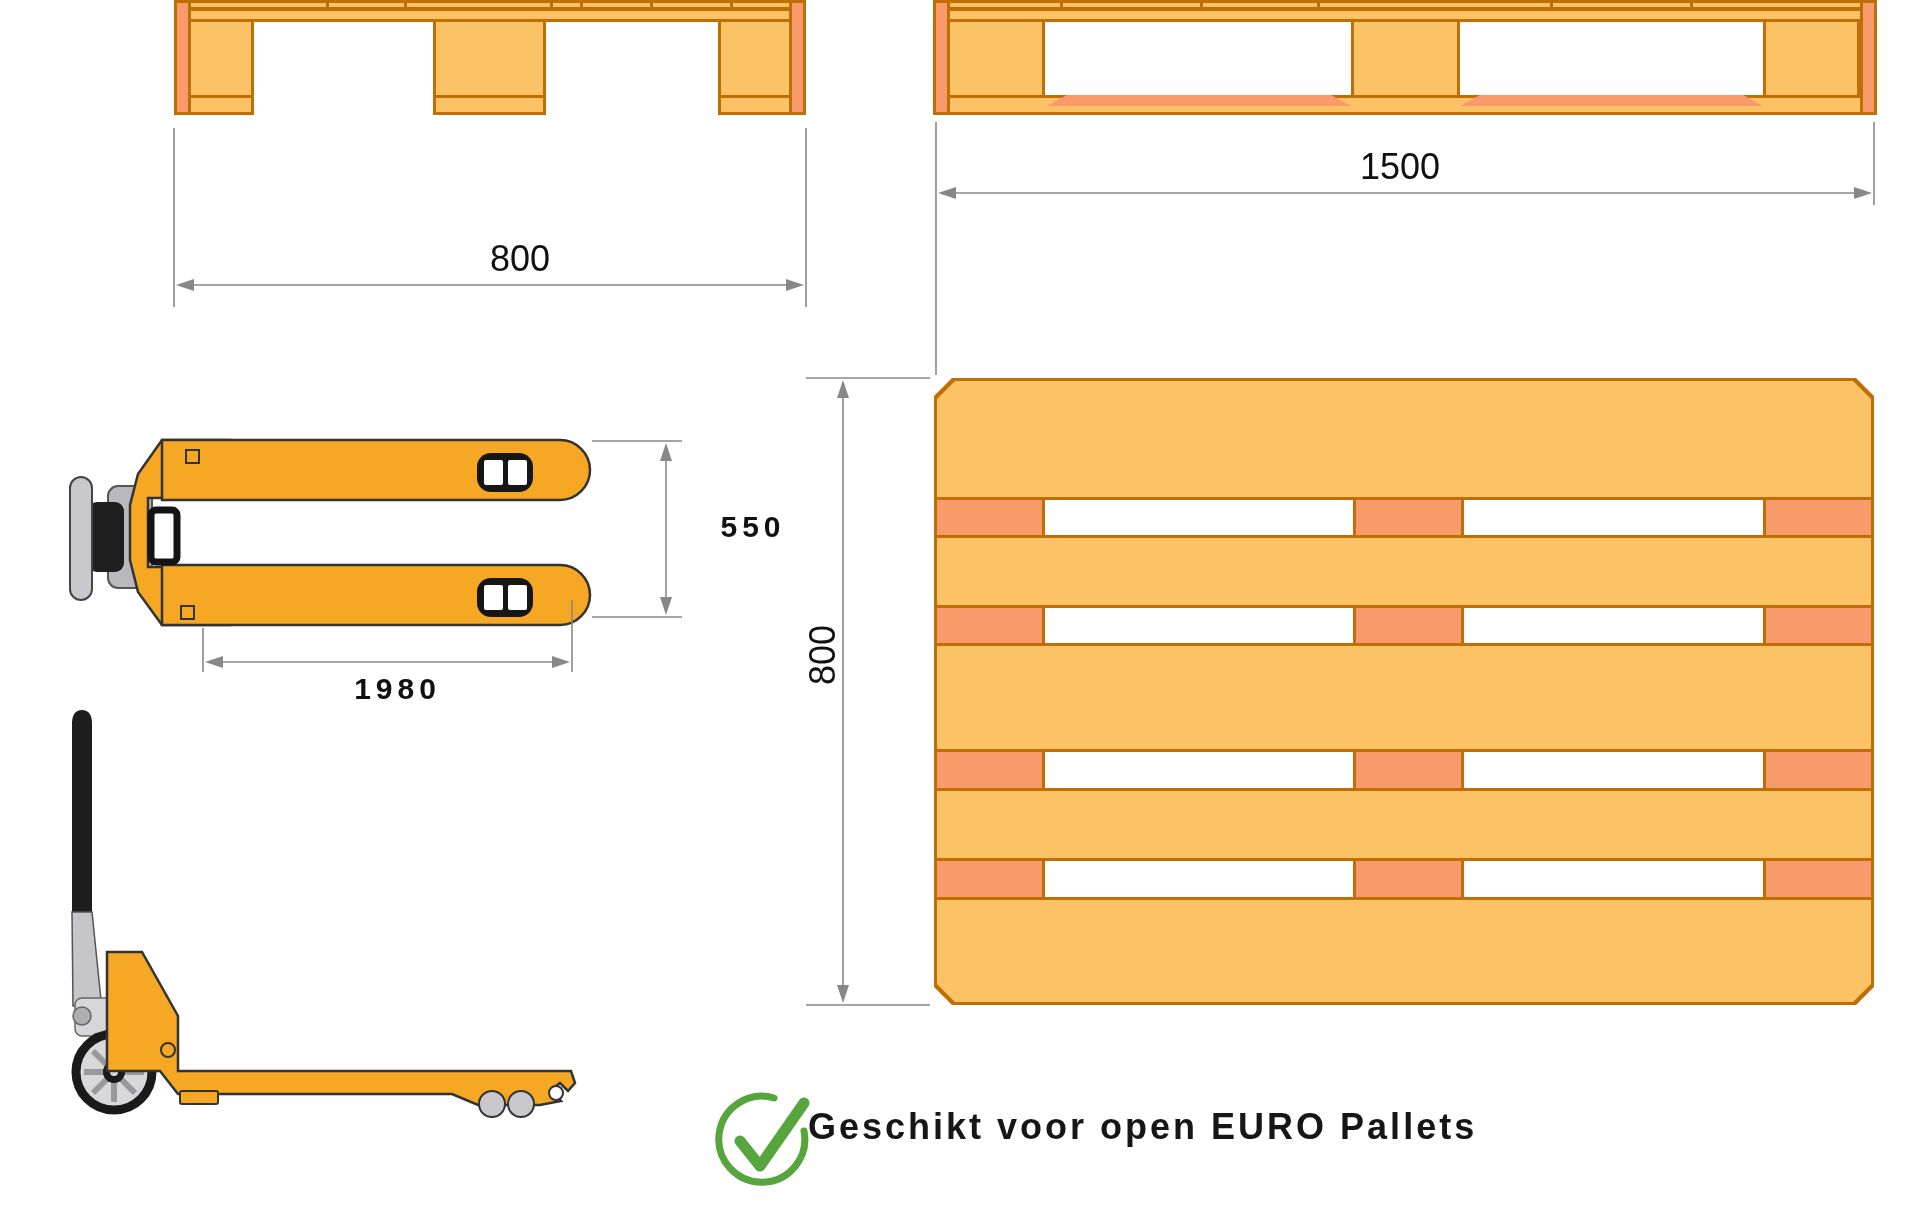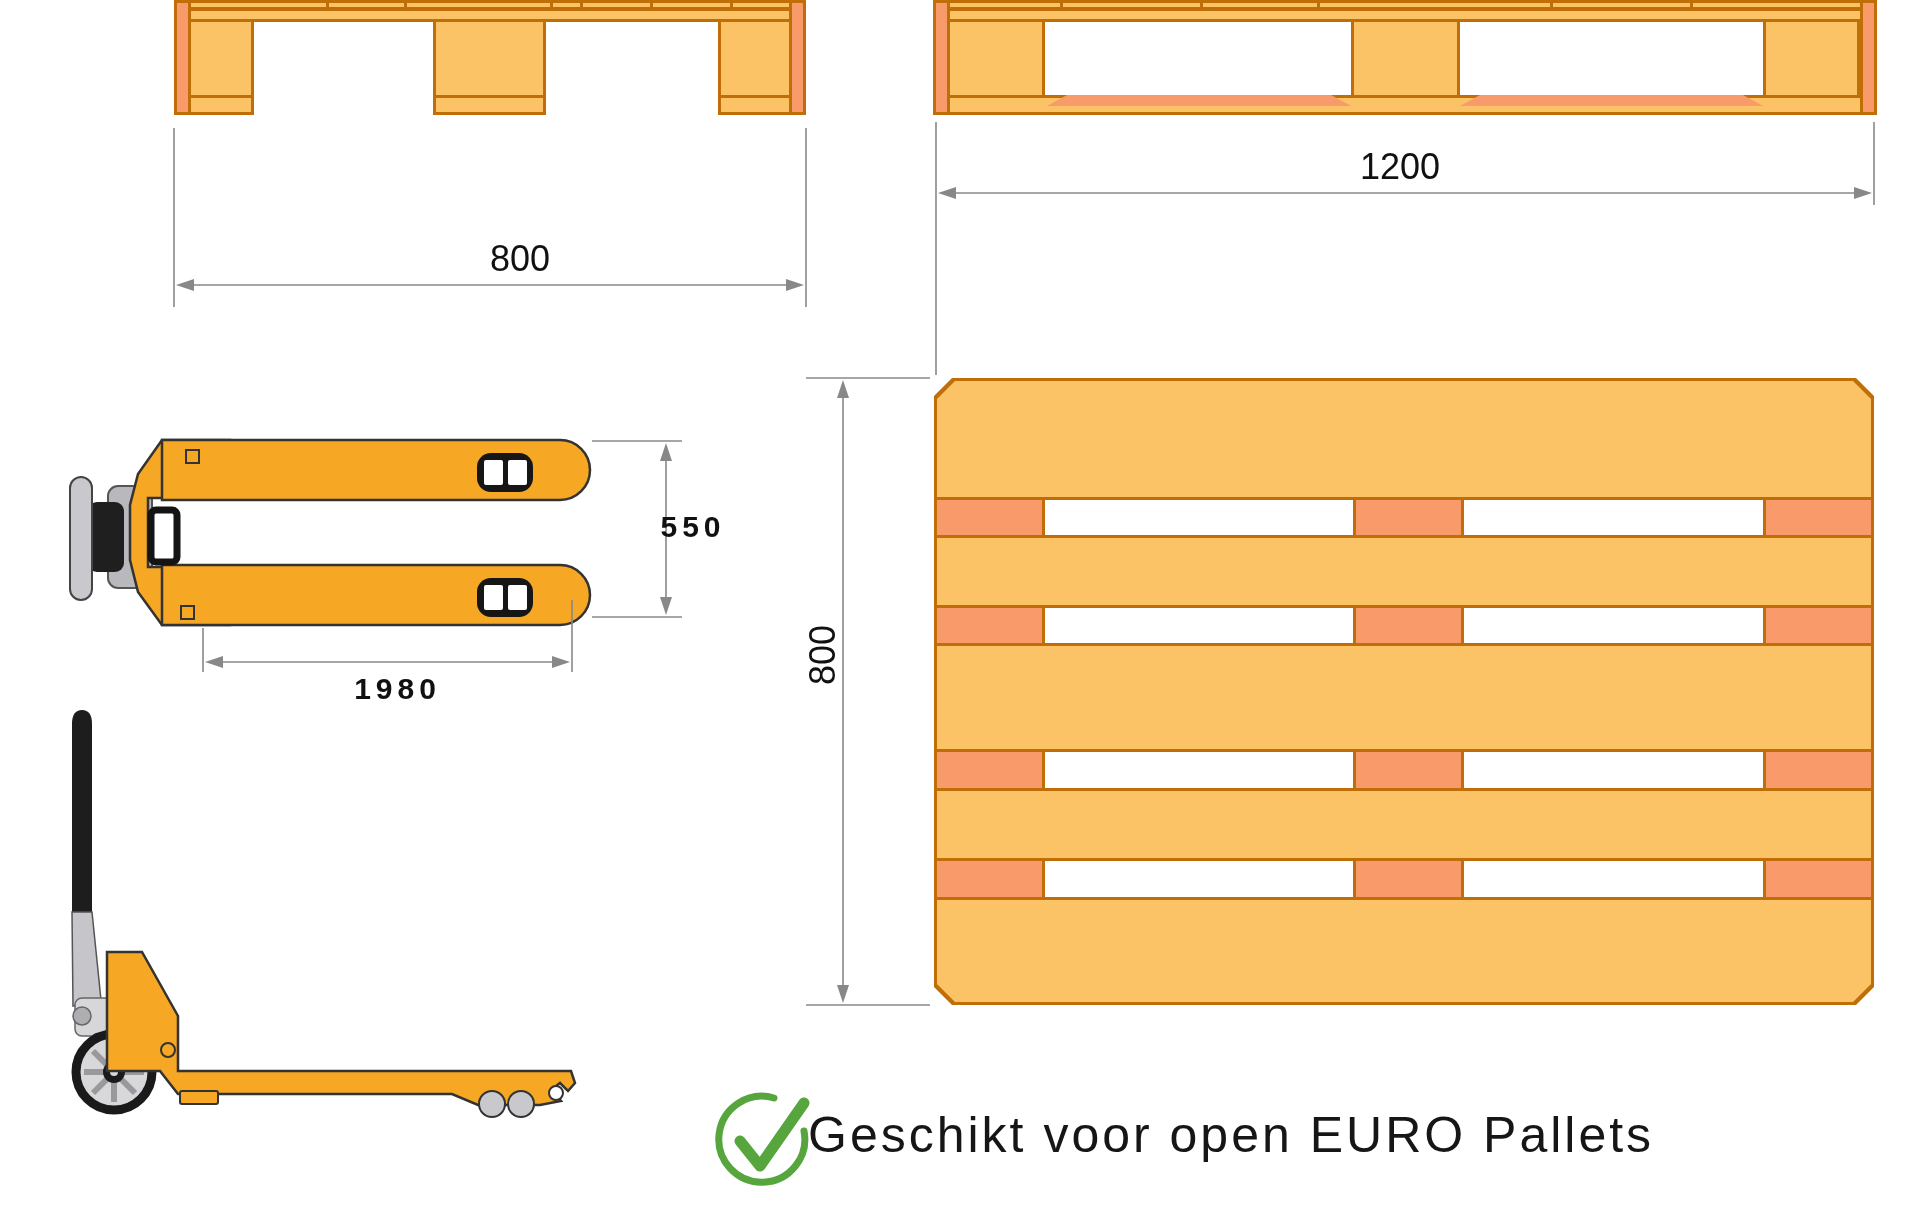--- a/index.html
+++ b/index.html
@@ -8,21 +8,21 @@
   .board{position:absolute;box-sizing:border-box;background:#FCC266;border:3px solid #C06F08;}
   .salmon{position:absolute;box-sizing:border-box;background:#F89A6A;border:3px solid #C06F08;}
   .joint{position:absolute;width:3px;background:#C06F08;}
   .chamfer-top{clip-path:polygon(18px 0,calc(100% - 18px) 0,100% 18px,100% 100%,0 100%,0 18px);}
   .chamfer-bot{clip-path:polygon(0 0,100% 0,100% calc(100% - 18px),calc(100% - 18px) 100%,18px 100%,0 calc(100% - 18px));}
   .trap{position:absolute;background:#F89A6A;clip-path:polygon(20px 0,calc(100% - 20px) 0,100% 100%,0 100%);}
   .dim-label{position:absolute;color:#111;font-size:36px;text-align:center;}
   .dim-label-bold{position:absolute;color:#111;font-size:30px;font-weight:bold;letter-spacing:5px;text-align:center;}
   .vertical-label{writing-mode:vertical-rl;transform:rotate(180deg);}
   svg{position:absolute;left:0;top:0;}
-  #caption{position:absolute;left:808px;top:1106px;color:#161616;font-size:50px;font-weight:normal;letter-spacing:3px;white-space:nowrap;}
+  #caption{position:absolute;left:808px;top:1106px;color:#161616;font-size:36px;font-weight:bold;letter-spacing:3px;white-space:nowrap;}
 </style>
 </head>
 <body>
 
 <div id="canvas">
 
   <div style="position:absolute;left:174px;top:0;width:632px;height:115px;">
     <div class="board" style="left:0;top:0;width:632px;height:10px;"></div>
     <div class="joint" style="left:152px;top:0;height:10px;"></div>
     <div class="joint" style="left:230px;top:0;height:10px;"></div>
@@ -174,23 +174,23 @@
     <polygon points="666,615 660,597 672,597" stroke="none"></polygon>
 
     <line x1="203" y1="628" x2="203" y2="672"></line>
     <line x1="572" y1="600" x2="572" y2="672"></line>
     <line x1="221" y1="662" x2="554" y2="662"></line>
     <polygon points="205,662 223,656 223,668" stroke="none"></polygon>
     <polygon points="570,662 552,656 552,668" stroke="none"></polygon>
   </svg>
 
   <div class="dim-label" style="left:470px;top:238px;width:100px;">800</div>
-  <div class="dim-label" style="left:1330px;top:146px;width:140px;">1200</div>
+  <div class="dim-label" style="left:1330px;top:146px;width:140px;">1500</div>
   <div class="dim-label vertical-label" style="left:802px;top:600px;height:110px;">800</div>
-  <div class="dim-label-bold" style="left:648px;top:510px;width:90px;">550</div>
+  <div class="dim-label-bold" style="left:708px;top:510px;width:90px;">550</div>
   <div class="dim-label-bold" style="left:315px;top:672px;width:165px;">1980</div>
 
   <svg style="left:708px;top:1083px;" width="112" height="112" viewBox="0 0 112 112">
     <path d="M96,48 A43,43 0 1 1 66,15" fill="none" stroke="#56A53D" stroke-width="7" stroke-linecap="round"></path>
     <polyline points="32,58 52,83 96,20" fill="none" stroke="#56A53D" stroke-width="11" stroke-linecap="round" stroke-linejoin="round"></polyline>
   </svg>
   <div id="caption">Geschikt voor open EURO Pallets</div>
 
 </div>
 

